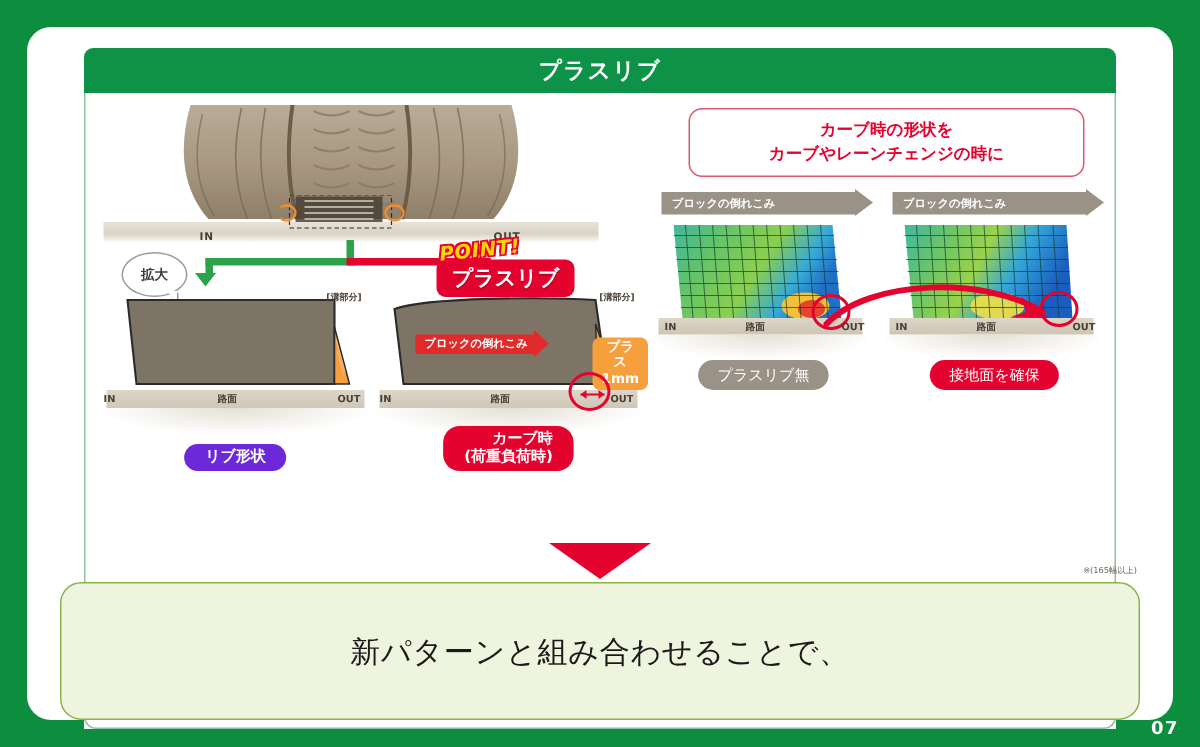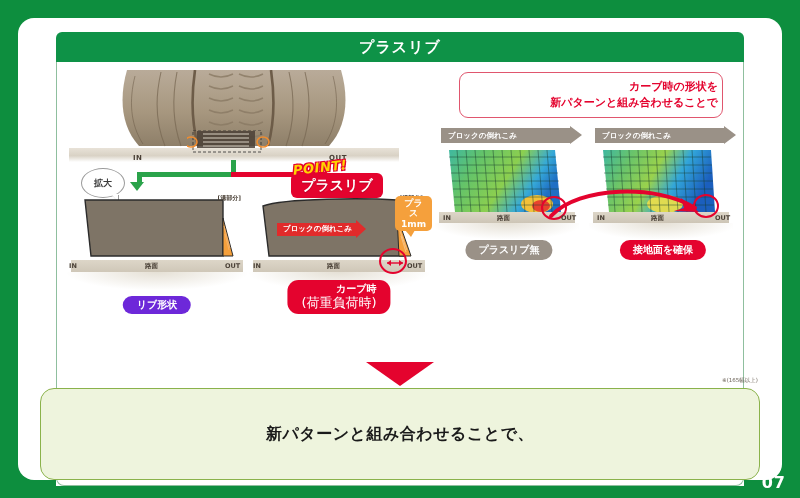--- a/index.html
+++ b/index.html
@@ -19,21 +19,21 @@
   #white-frame {
     position: absolute;
     left: 18px; top: 18px; right: 18px; bottom: 18px;
     background: #ffffff;
     border-radius: 16px;
   }
   #page-num {
     position: absolute;
     right: 14px; bottom: 6px;
     color: #ffffff;
-    font-size: 16px;
+    font-size: 12px;
     font-weight: bold;
     letter-spacing: 1px;
   }
 
   
   #card {
     position: absolute;
     left: 56px; top: 32px; right: 56px; bottom: 12px;
     background: #ffffff;
   }
@@ -159,41 +159,41 @@
     position: absolute; font-size: 6.5px; font-weight: bold; color: #4a4036;
   }
   .pill-label {
     position: absolute; bottom: -2px; left: 50%; transform: translateX(-50%);
     border-radius: 11px; padding: 3px 14px;
     color: #fff; font-size: 10px; font-weight: bold; white-space: nowrap;
     text-align: right; line-height: 1.2;
   }
   .pill-green { background: #6d28d9; }
   .pill-red   { background: #e4032e; }
-  .pill-red .sub { display: block; font-size: 13px; font-weight: normal; }
+  .pill-red .sub { display: block; font-size: 10px; font-weight: bold; }
 
   
   .blk-arrow {
     position: absolute; display: flex; align-items: center;
   }
   .blk-arrow .body {
     background: #e12b2b; height: 13px; display: flex; align-items: center;
     padding: 0 4px 0 6px;
     color: #fff; font-size: 7.5px; font-weight: bold; white-space: nowrap;
   }
   .blk-arrow .head {
     width: 0; height: 0;
     border-top: 9px solid transparent;
     border-bottom: 9px solid transparent;
     border-left: 10px solid #e12b2b;
   }
 
   
   #plus-callout {
-    position: absolute; left: 146px; top: 4px;
+    position: absolute; left: 146px; top: 33px;
     background: #f5a03c; border-radius: 5px;
     padding: 2px 6px; color: #fff; font-size: 9px; font-weight: bold;
     text-align: center; line-height: 1.15;
   }
   #plus-callout:after {
     content: ""; position: absolute; left: 10px; bottom: -6px;
     border-left: 6px solid transparent; border-right: 4px solid transparent;
     border-top: 7px solid #f5a03c;
   }
 
@@ -214,22 +214,22 @@
     padding: 1px 4px; border-radius: 2px; white-space: nowrap;
   }
 
   
   #right-pane {
     position: absolute; right: 2px; top: 2px; width: 300px; bottom: 32px;
   }
   #sim-heading {
     position: absolute; left: 18px; top: 8px; width: 264px;
     border: 1.5px solid #e0566e; border-radius: 9px;
-    padding: 6px 4px;
-    text-align: right; color: #e4032e;
+    padding: 6px 16px;
+    text-align: center; color: #e4032e;
     font-size: 11px; font-weight: bold; line-height: 1.45;
     background: #fff;
   }
   .sim { position: absolute; top: 64px; width: 148px; height: 138px; }
   #sim-a { left: -6px; }
   #sim-b { left: 148px; }
   .sim-banner {
     position: absolute; left: 6px; top: 0; width: 130px; height: 15px;
     background: #9a9187; display: flex; align-items: center;
     padding-left: 7px;
@@ -251,21 +251,21 @@
     background: radial-gradient(ellipse at 50% 0%, #e5e0d5 0%, rgba(255,255,255,0) 75%);
   }
   .sim-io { position: absolute; font-size: 6.5px; font-weight: bold; color: #4a4036; }
   .hot-circle {
     position: absolute; border: 2px solid #e4032e; border-radius: 50%;
   }
   .sim-pill {
     position: absolute; left: 50%; transform: translateX(-50%);
     bottom: 6px;
     border-radius: 11px; padding: 3px 13px;
-    color: #fff; font-size: 10px; font-weight: bold; white-space: nowrap;
+    color: #fff; font-size: 10px; font-weight: normal; white-space: nowrap;
   }
   .sim-pill.gray { background: #9a9187; }
   .sim-pill.red  { background: #e4032e; }
   #note-img {
     position: absolute; right: 6px; bottom: -12px;
     font-size: 5.5px; color: #6d6459;
   }
 
   
   #down-arrow {
@@ -281,21 +281,21 @@
     left: 40px; right: 40px; bottom: 18px; height: 92px;
     background: #eef4dd;
     border: 1.5px solid #8ab24b;
     border-radius: 14px;
     display: flex; flex-direction: column;
     align-items: center; justify-content: center;
     gap: 6px;
     z-index: 4;
   }
   #banner .ln {
-    color: #1a1a1a; font-size: 16px; font-weight: bold; letter-spacing: .5px;
+    color: #1a1a1a; font-size: 20px; font-weight: normal; letter-spacing: .5px;
     white-space: nowrap;
   }
   #note-width {
     position: absolute; right: 42px; bottom: 114px;
     font-size: 5.5px; color: #6d6459;
   }
 </style>
 </head>
 <body>
 
@@ -453,21 +453,21 @@
             <span>カーブ時</span>
             <span class="sub">(荷重負荷時)</span>
           </div>
         </div>
       </div>
 
       <div id="right-pane">
 
         <div id="sim-heading">
           <div>カーブ時の形状を</div>
-          <div>新パターンと組み合わせることで</div>
+          <div>カーブやレーンチェンジの時に</div>
         </div>
 
         <div class="sim" id="sim-a">
           <div class="sim-banner">
             <span>ブロックの倒れこみ</span>
           </div>
           <div class="mesh-wrap">
             <svg viewBox="0 0 112 62" preserveAspectRatio="none" style="width:100%;height:100%">
               <defs>
                 <linearGradient id="ma" x1="0" y1="0" x2="1" y2="0.35">

